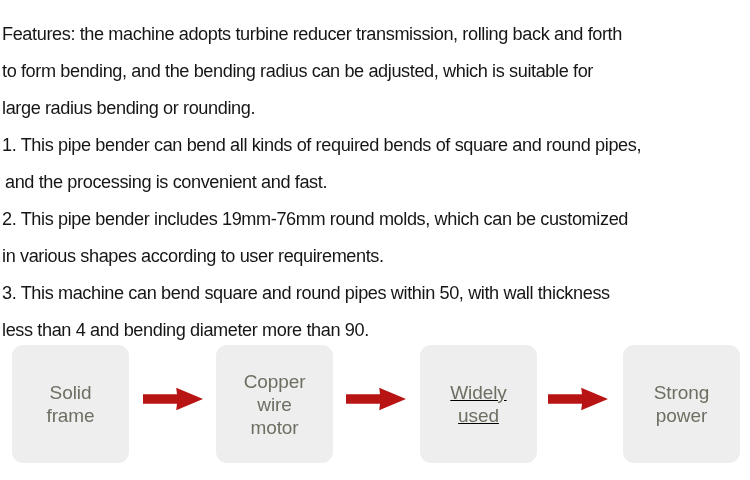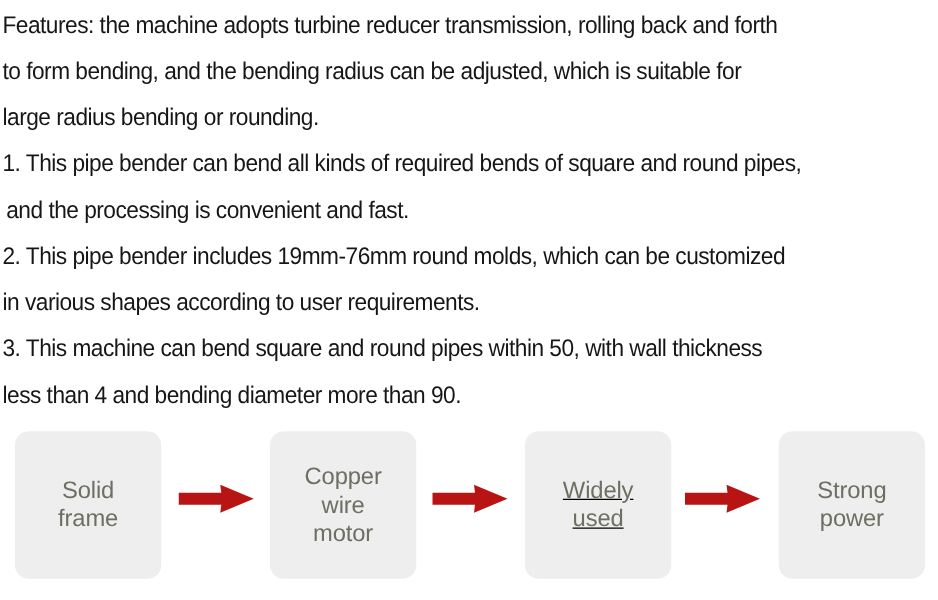--- a/index.html
+++ b/index.html
@@ -12,21 +12,21 @@
     background: #ffffff;
     font-family: "Liberation Sans", sans-serif;
     overflow: hidden;
     position: relative;
   }
 
   
   #description-block {
     position: absolute;
     left: 0px;
-    top: 0px;
+    top: 13px;
     width: 750px;
     height: 320px;
     box-sizing: border-box;
     padding: 16px;
   }
   .desc-line {
     position: absolute;
     left: 2px;
     width: 752px;
     height: 30px;

